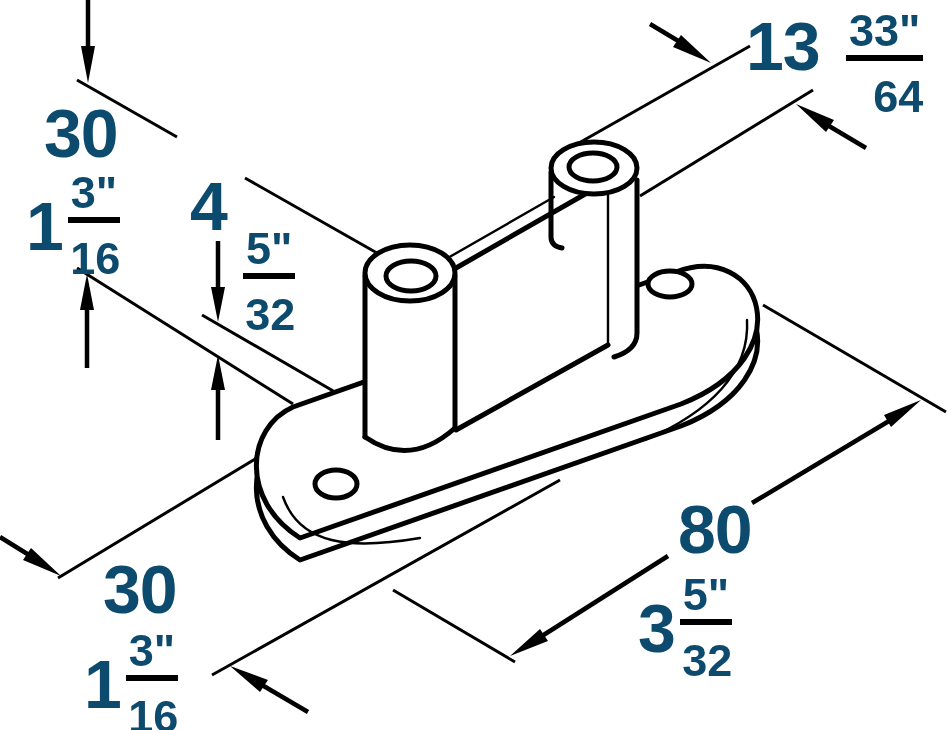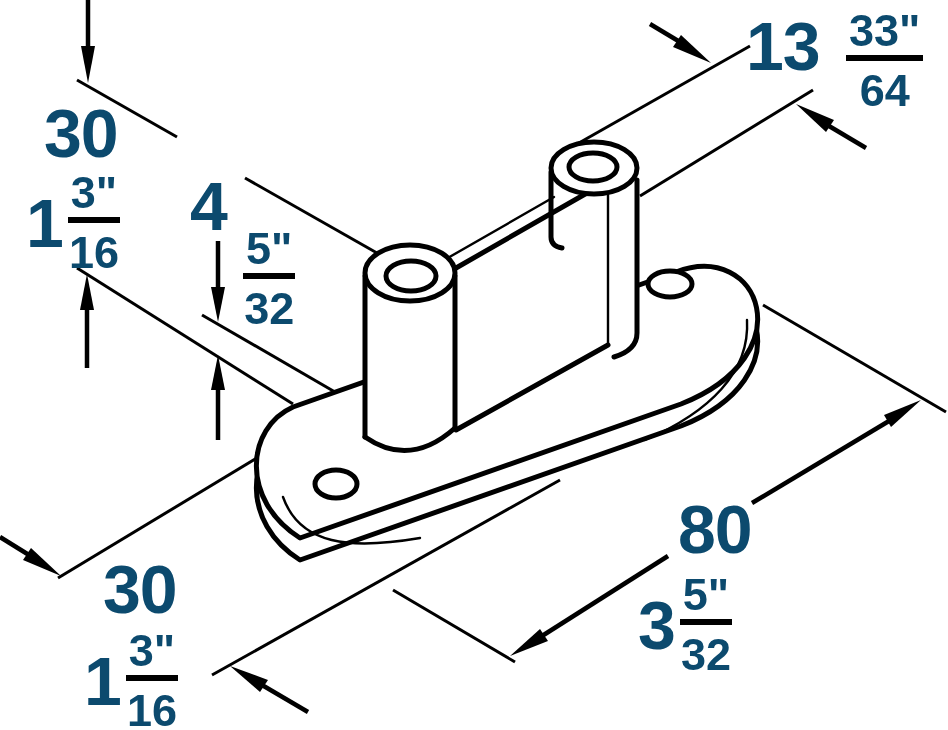--- a/index.html
+++ b/index.html
@@ -6,21 +6,21 @@
   #canvas{position:relative;width:948px;height:730px;background:#ffffff;overflow:hidden;
           font-family:"Liberation Sans", sans-serif;}
   #drawing{position:absolute;left:0;top:0;}
   .dim{position:absolute;font-weight:bold;color:#0c4a6e;line-height:1;white-space:nowrap;}
   .mm{font-size:68px;letter-spacing:-1px;}
   .mixed{display:flex;align-items:center;}
   .whole{font-size:68px;margin-right:5px;letter-spacing:-1px;}
   .frac{display:inline-flex;flex-direction:column;align-items:stretch;text-align:center;
         font-size:45px;}
   .num{display:block;border-bottom:6px solid #000;padding:0 3px 2px 3px;}
-  .den{display:block;padding-top:7px;}
+  .den{display:block;padding-top:13px;text-align:right;}
 </style>
 </head>
 <body>
 
 <div id="canvas">
 
   <svg id="drawing" width="948" height="730" viewBox="0 0 948 730">
 
     <g stroke="#000" fill="none">
 

